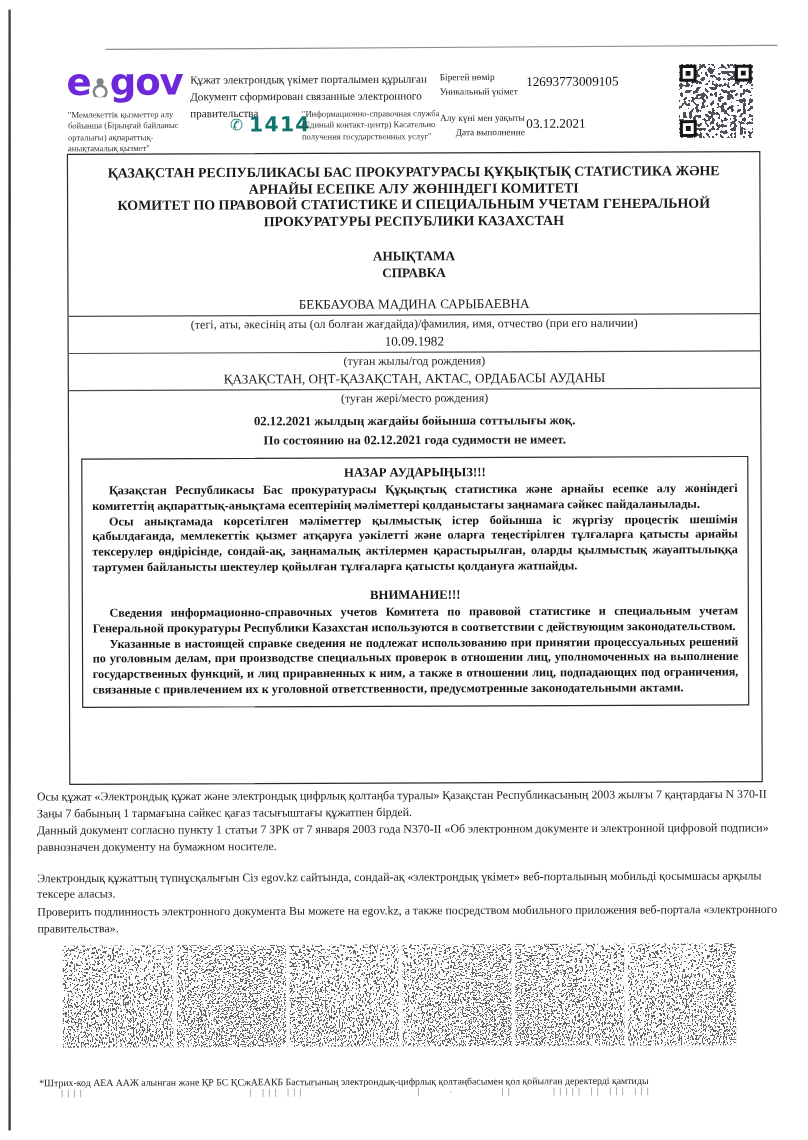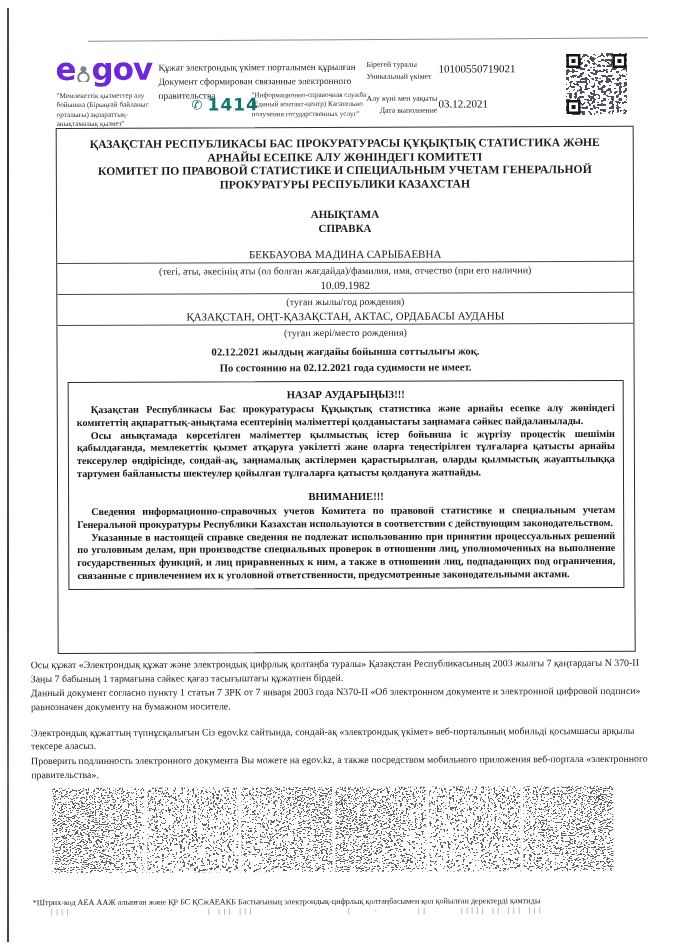--- a/index.html
+++ b/index.html
@@ -75,24 +75,24 @@
   <div class="abs svc svc-kk">"Мемлекеттік қызметтер алу бойынша (Бірыңғай байланыс орталығы) ақпараттық-анықтамалық қызмет"</div>
 
   <div class="abs phone">
     <span class="glyph">✆</span>
     <span class="num">1414</span>
   </div>
 
   <div class="abs svc svc-ru">"Информационно-справочная служба (Единый контакт-центр) Касательно получения государственных услуг"</div>
 
   <div class="abs meta-lbl lbl1">
-    <div>Бірегей туралы</div>
+    <div>Бірегей нөмір</div>
     <div>Уникальный үкімет</div>
   </div>
-  <div class="abs val val1">10100550719021</div>
+  <div class="abs val val1">12693773009105</div>
 
   <div class="abs meta-lbl lbl2">
     <div>Алу күні мен уақыты</div>
     <div>Дата выполнение</div>
   </div>
   <div class="abs val val2">03.12.2021</div>
 
   <div class="abs qr">
     <svg width="64" height="64" viewBox="0 0 64 64">
       <defs>

